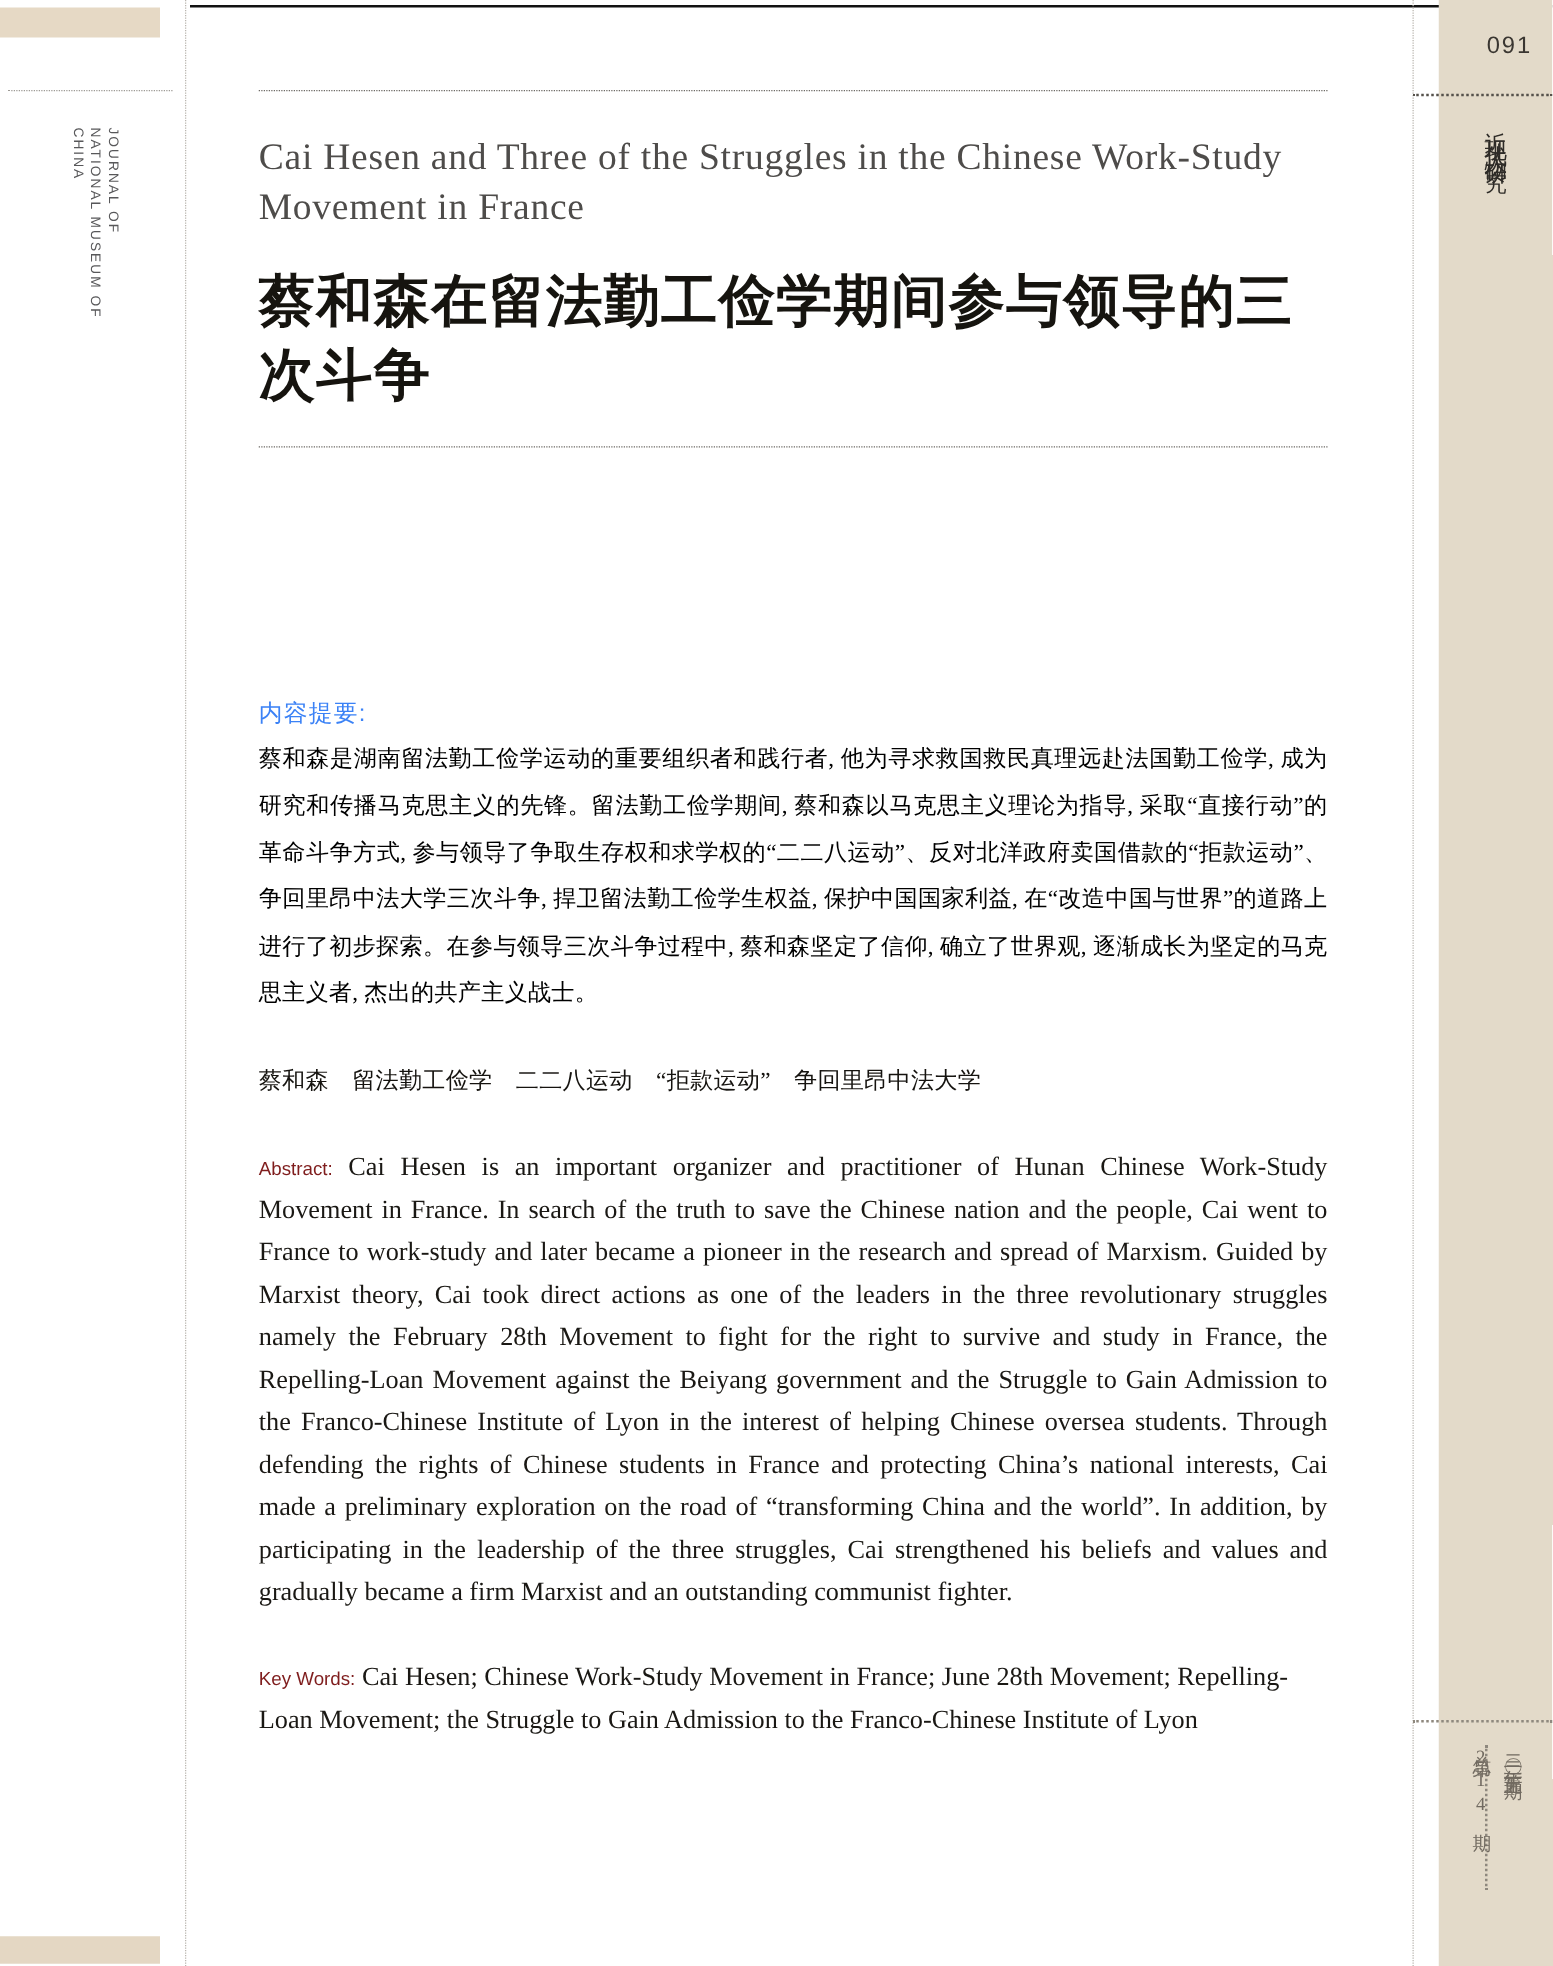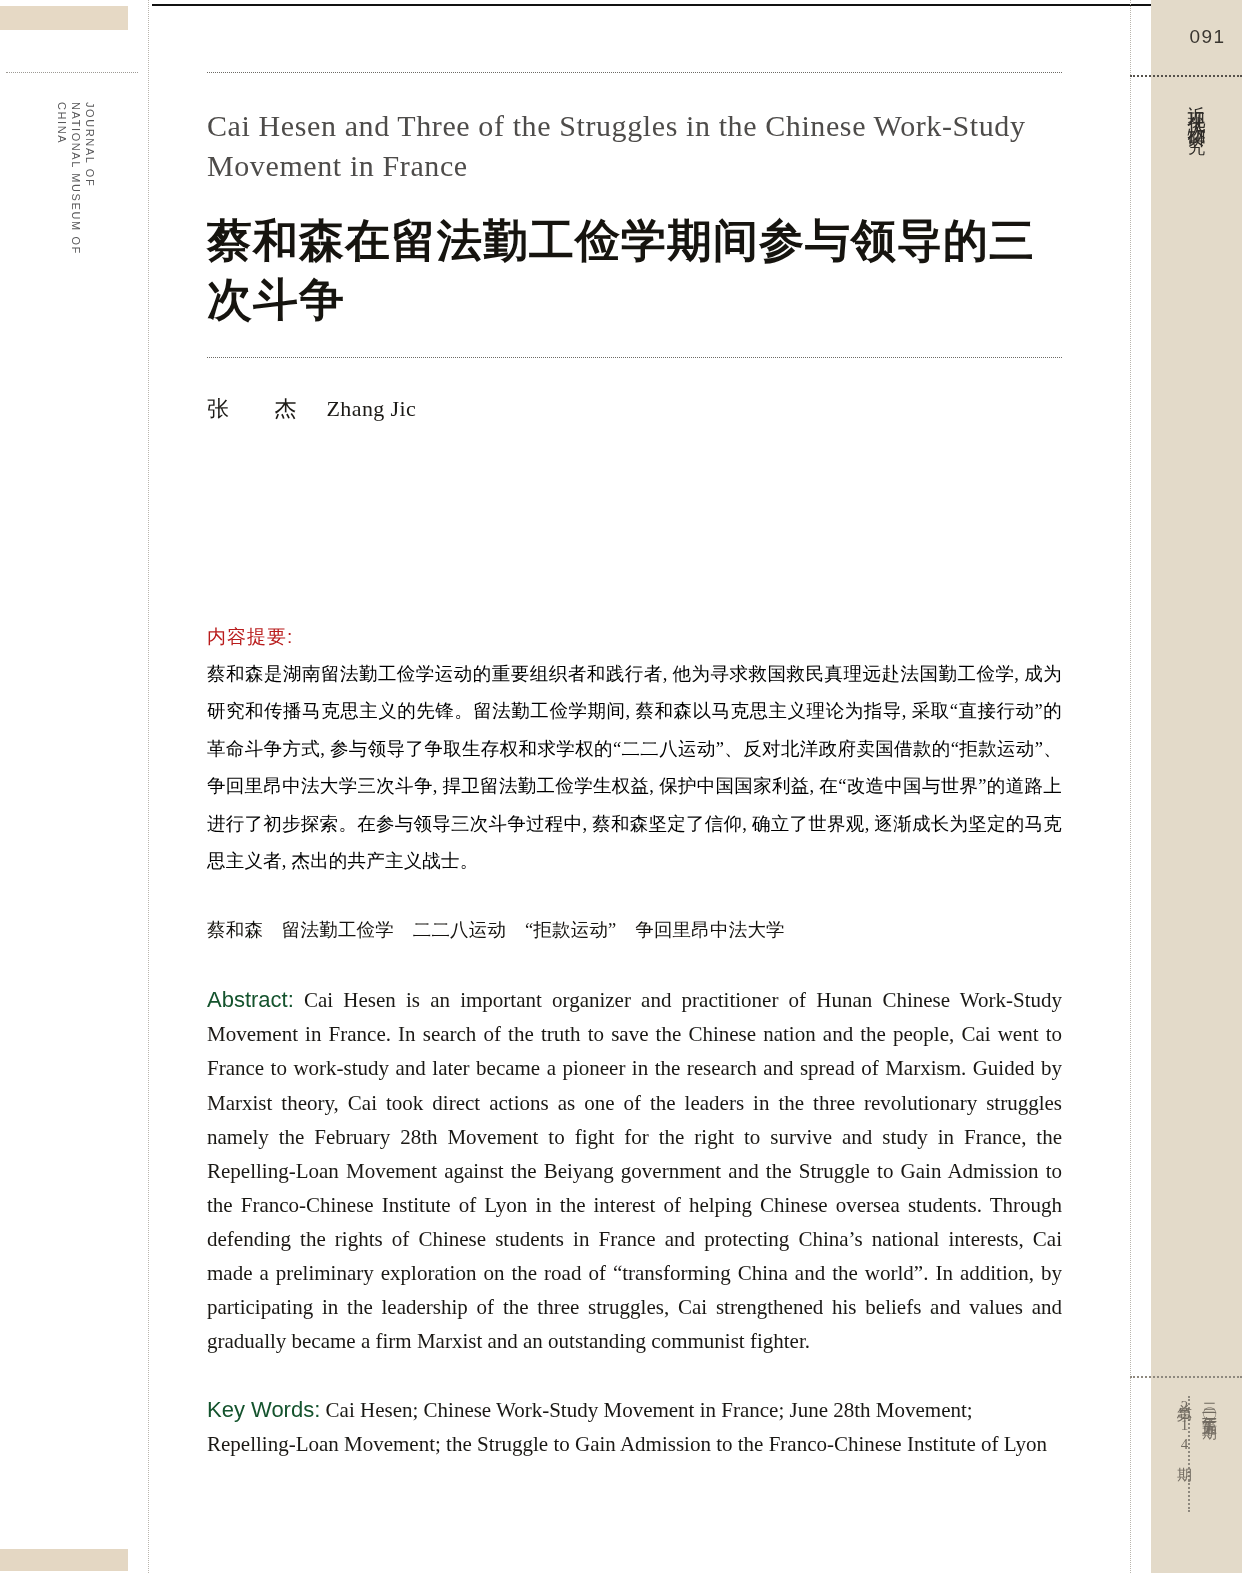--- a/index.html
+++ b/index.html
@@ -232,21 +232,21 @@
     font-size: 15px;
     color: #3a3833;
     margin-top: 9px;
     letter-spacing: 0.6px;
   }
 
   .abs-zh-wrap { margin-top: 200px; }
   .label-zh {
     font-family: "Liberation Sans", sans-serif;
     font-size: 19px;
-    color: #b91c1c;
+    color: #3b82f6;
     letter-spacing: 1px;
   }
   .body-zh {
     font-family: "Liberation Serif", serif;
     font-size: 18.5px;
     line-height: 2.03;
     color: #000000;
     text-align: justify;
     margin-top: 6px;
     letter-spacing: 0.2px;
@@ -265,22 +265,22 @@
     font-size: 21px;
     line-height: 1.62;
     color: #1a1814;
     text-align: justify;
     margin-top: 40px;
   }
   .abs-en .lead,
   .kw-en .lead {
     font-family: "Liberation Sans", sans-serif;
     font-weight: 400;
-    font-size: 22px;
-    color: #14532d;
+    font-size: 15px;
+    color: #7f1d1d;
   }
   .kw-en {
     font-family: "Liberation Serif", serif;
     font-size: 21px;
     line-height: 1.62;
     color: #1a1814;
     text-align: left;
     margin-top: 34px;
   }
 </style>
@@ -320,24 +320,20 @@
 
   <div class="main">
 
     <div class="rule-dotted rule-title-top"></div>
 
     <div class="title-en">Cai Hesen and Three of the Struggles in the Chinese Work-Study Movement in France</div>
     <div class="title-zh">蔡和森在留法勤工俭学期间参与领导的三次斗争</div>
 
     <div class="rule-dotted rule-author-top"></div>
 
-    <div class="author-row">
-      <span class="author-zh">张 杰</span>
-      <span class="author-en">Zhang Jic</span>
-    </div>
 
     <div class="abs-zh-wrap">
       <div class="label-zh">内容提要:</div>
       <div class="body-zh">蔡和森是湖南留法勤工俭学运动的重要组织者和践行者, 他为寻求救国救民真理远赴法国勤工俭学, 成为研究和传播马克思主义的先锋。留法勤工俭学期间, 蔡和森以马克思主义理论为指导, 采取“直接行动”的革命斗争方式, 参与领导了争取生存权和求学权的“二二八运动”、反对北洋政府卖国借款的“拒款运动”、争回里昂中法大学三次斗争, 捍卫留法勤工俭学生权益, 保护中国国家利益, 在“改造中国与世界”的道路上进行了初步探索。在参与领导三次斗争过程中, 蔡和森坚定了信仰, 确立了世界观, 逐渐成长为坚定的马克思主义者, 杰出的共产主义战士。</div>
     </div>
 
     <div class="kw-zh-wrap">
       <div class="kw-zh">蔡和森　留法勤工俭学　二二八运动　“拒款运动”　争回里昂中法大学</div>
     </div>
 

